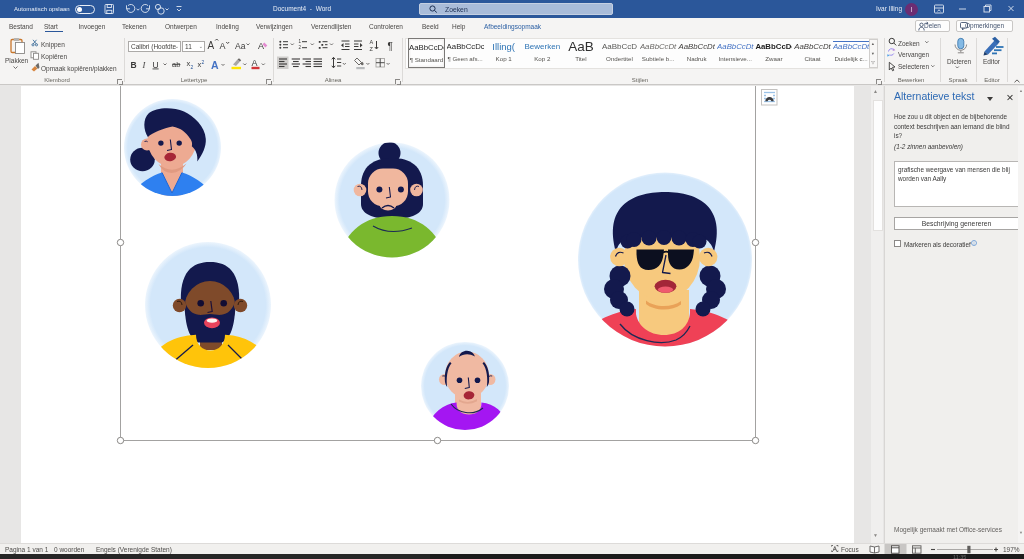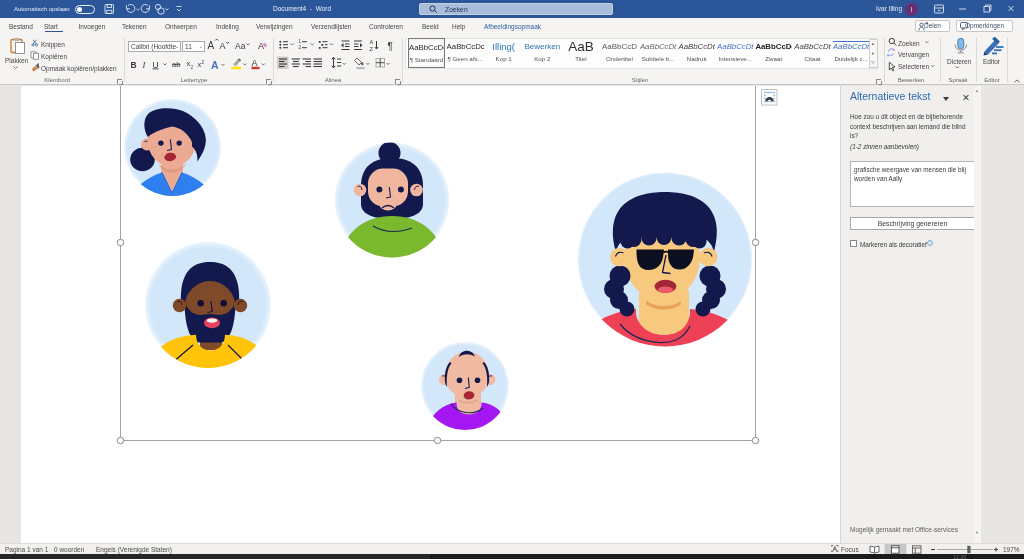--- a/index.html
+++ b/index.html
@@ -25,21 +25,21 @@
 .card{position:absolute;top:2px;width:37px;height:30px;text-align:center;overflow:hidden}
 .card .s{display:block;font-size:7.5px;line-height:18px;height:17px;white-space:nowrap}
 .card .l{display:block;font-size:6.2px;color:#55534f;white-space:nowrap}
 
 #doc{position:absolute;left:0;top:86px;width:884px;height:457px;background:#e7e6e5}
 #page{position:absolute;left:21px;top:0;width:833px;height:457px;background:#fff}
 
 #vscroll{position:absolute;left:871px;top:0;width:12px;height:457px;background:#f0efee}
 #vthumb{position:absolute;left:873px;top:14px;width:10px;height:131px;background:#fdfdfd;border:1px solid #e3e1df}
 
-#pane{position:absolute;left:840px;top:86px;width:140px;height:457px;background:#f0efed;border-left:1px solid #d8d6d4}
+#pane{position:absolute;left:884px;top:86px;width:140px;height:457px;background:#f0efed;border-left:1px solid #d8d6d4}
 #pane .h{position:absolute;left:9px;top:4px;font-size:10.5px;color:#2e6ab4}
 #pane .p{position:absolute;left:9px;font-size:6.4px;color:#3b3a39;line-height:9.6px}
 
 #status{position:absolute;left:0;top:543px;width:1024px;height:11px;background:#f1f0ee;border-top:1px solid #dddbd9;font-size:6.5px;color:#4e4c4a}
 #strip{position:absolute;left:0;top:554px;width:1024px;height:5px;background:#1b1b1b}
 </style>
 </head>
 <body>
 
 <div id="titlebar">

